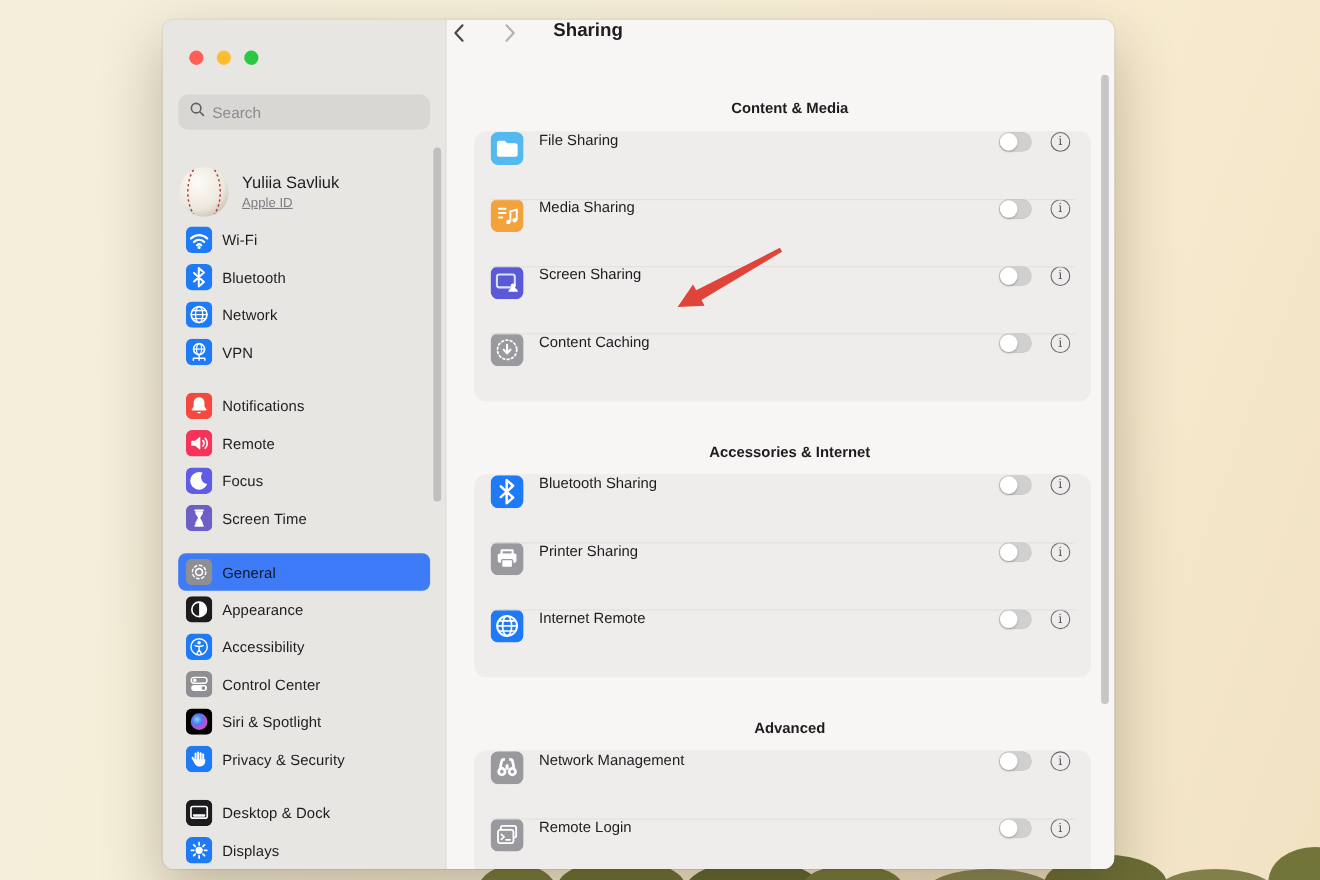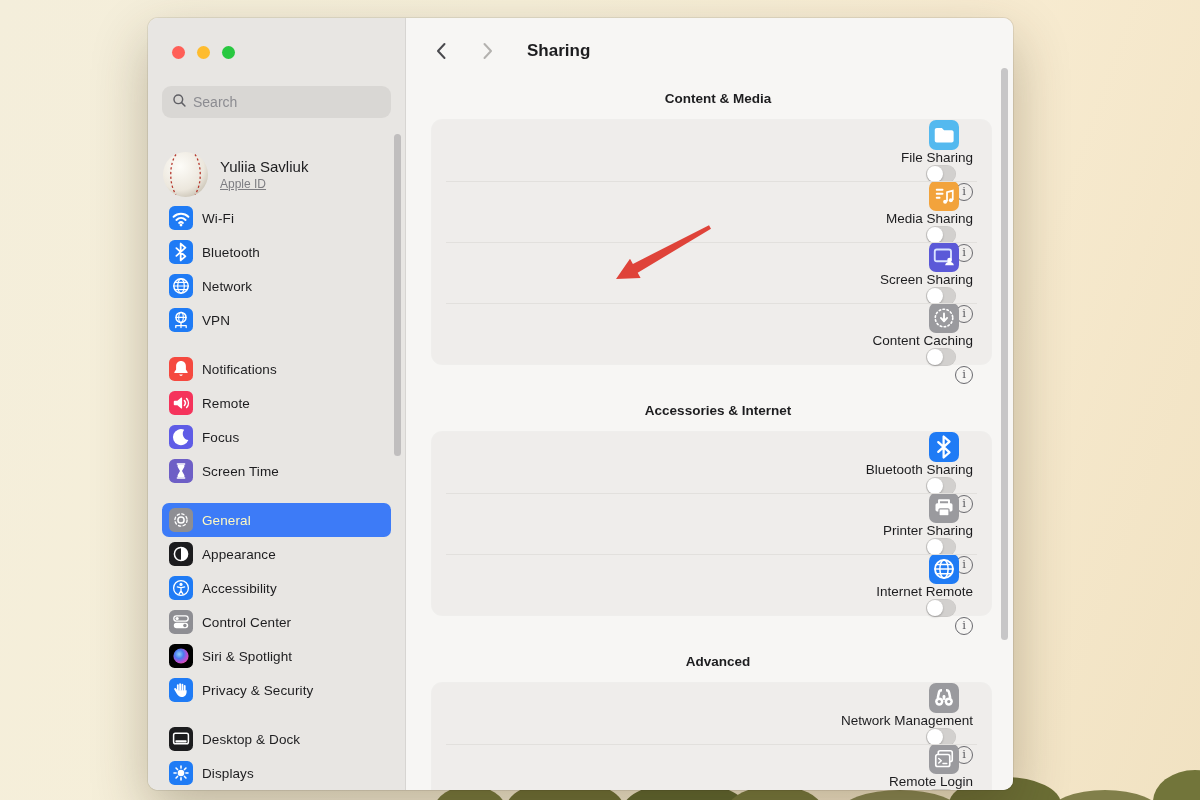--- a/index.html
+++ b/index.html
@@ -43,42 +43,42 @@
   .acc-sub  { font-size:12px; color:#7d7d82; margin-top:2px;text-decoration:underline; }
 
   .nav { position:absolute; top:183px; left:14px; right:14px; }
   .nav-group { margin-bottom:15px; }
   .nav-item {
     height:34px; display:flex; align-items:center; gap:9px;
     padding:0 7px; border-radius:7px; cursor:default;
   }
   .nav-item .label { font-size:13.5px; letter-spacing:.1px; }
   .nav-item.selected { background:#3d7bf7; }
-  .nav-item.selected .label { color:#fef9c3; }
+  .nav-item.selected .label { color:#0f172a; }
   .nav-icon { width:24px; height:24px; flex:none; display:block; }
   .nav-icon svg { width:24px; height:24px; display:block; }
 
   .side-scroll {
     position:absolute; right:4px; top:116px; width:7px; height:322px;
     background:#98969a; opacity:.5; border-radius:4px;
   }
 
   
   .main { position:relative; flex:1; background:#f7f6f4; }
-  .header { height:66px; display:flex; align-items:center; padding-left:24px; }
+  .header { height:66px; display:flex; }
   .nav-btn { width:24px; height:24px; border:none; background:transparent; padding:0; margin-right:21px; cursor:default; }
   .nav-btn svg { width:24px; height:24px; display:block; }
   .page-title { font-size:17px; font-weight:bold; margin-left:7px; color:#1d1d1f; }
 
   .content { padding:0 22px 0 26px; }
   .section:first-child { margin-top:7px; }
   .section { margin-top:39px; }
   .section-title { font-size:13.5px; font-weight:bold; color:#1d1d1f; margin:0 0 14px 13px;text-align:center; }
   .group { background:#efedeb; border-radius:10px; box-shadow:0 0 0 1px rgba(0,0,0,.03); }
-  .row { height:61px; display:flex; align-items:flex-end; padding:0 18px 0 14px; position:relative;flex-direction:column; }
+  .row { height:61px; display:flex; align-items:flex-start; padding:0 18px 0 14px; position:relative; }
   .row + .row::before {
     content:""; position:absolute; left:14px; right:14px; top:0; height:1px; background:#e2e0dd;
   }
   .row-icon { width:30px; height:30px; flex:none; margin-right:14px; }
   .row-icon svg { width:30px; height:30px; display:block; }
   .row-label { font-size:13.5px; color:#1d1d1f; flex:1; }
 
   .toggle {
     width:30px; height:18px; border-radius:9px; background:#d2d0ce; flex:none;
     position:relative; margin-right:17px; box-shadow:inset 0 0 0 .5px rgba(0,0,0,.06);

